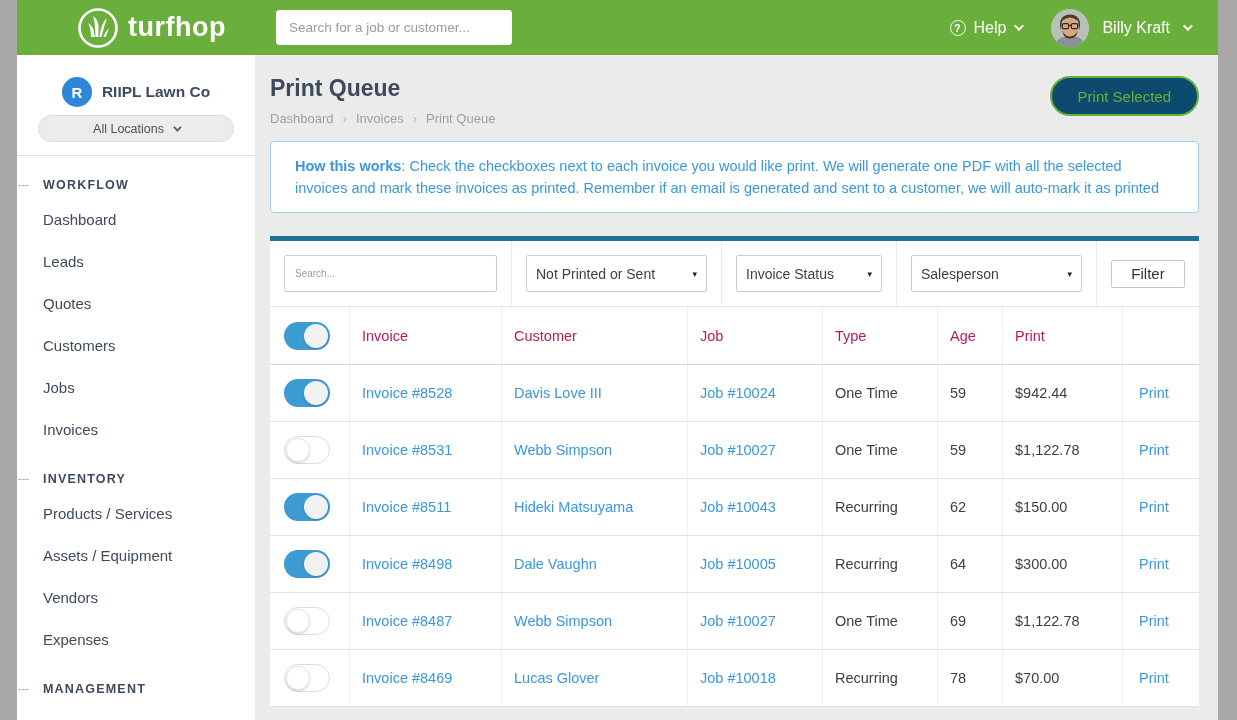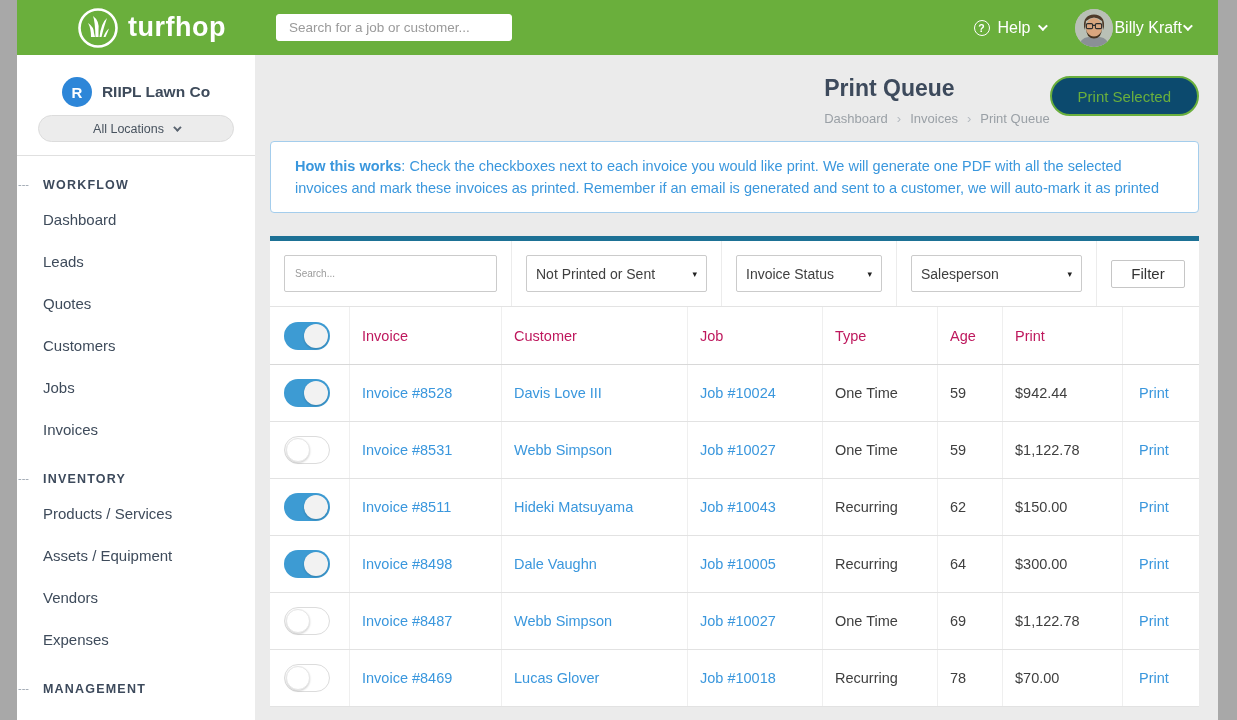--- a/index.html
+++ b/index.html
@@ -11,26 +11,26 @@
   .edge-left { left:0; width:17px; }
   .edge-right { right:0; width:19px; }
 
   .app { position:absolute; left:17px; right:19px; top:0; bottom:0; display:flex; flex-direction:column; }
 
   
   .topbar { height:55px; background:#6aaf3c; display:flex; align-items:center; padding:0 28px 0 60px; flex-shrink:0; }
   .brand { display:flex; align-items:center; gap:9px; width:199px; }
   .brand-name { color:#fff; font-size:27px; font-weight:700; letter-spacing:.5px; }
   .logo-icon { display:flex; }
-  .topbar-search { width:236px; height:27px; border:1px solid #fff; border-radius:3px; padding:0 12px; font-size:13.5px; color:#555; outline:none; }
+  .topbar-search { width:236px; height:35px; border:1px solid #fff; border-radius:3px; padding:0 12px; font-size:13.5px; color:#555; outline:none; }
   .topbar-search::placeholder { color:#9a9a9a; }
   .topbar-right { margin-left:auto; display:flex; align-items:center; gap:30px; }
   .help { display:flex; align-items:center; gap:8px; color:#fff; font-size:16px; cursor:pointer; }
   .help-icon { width:16px; height:16px; border:1.5px solid #fff; border-radius:50%; font-size:10.5px; display:flex; align-items:center; justify-content:center; font-weight:700; }
-  .user { display:flex; align-items:center; gap:1px; color:#fff; font-size:16px; cursor:pointer; }
+  .user { display:flex; align-items:center; gap:13px; color:#fff; font-size:16px; cursor:pointer; }
   .avatar { width:38px; height:38px; border-radius:50%; overflow:hidden; display:block; background:#b9c0b6; }
   .chev { width:7px; height:7px; border-right:2px solid; border-bottom:2px solid; transform:rotate(45deg) translateY(-2px); display:inline-block; }
   .chev-white { border-color:#fff; }
   .chev-dark { border-color:#5a6470; width:6px; height:6px; }
 
   
   .body { flex:1; display:flex; min-height:0; }
 
   
   .sidebar { width:238px; background:#fff; flex-shrink:0; overflow:hidden; }
@@ -38,21 +38,21 @@
   .company-logo { width:30px; height:30px; border-radius:50%; background:#2d86d8; color:#fff; font-size:15px; font-weight:700; display:flex; align-items:center; justify-content:center; }
   .company-name { color:#3e4b5b; font-size:15.5px; font-weight:600; }
   .locations-pill { margin:8px auto 0; width:196px; height:27px; border-radius:14px; background:#ececec; border:1px solid #dcdcdc; display:flex; align-items:center; justify-content:center; gap:9px; color:#47525e; font-size:12.5px; font-family:inherit; cursor:pointer; }
   .sidebar-divider { border-top:1px solid #e0e0e0; margin-top:13px; }
   .nav-section { position:relative; padding:22px 0 6px 26px; color:#3d4a5c; font-size:12.5px; font-weight:700; letter-spacing:1.2px; }
   .dashes { position:absolute; left:1px; color:#9aa3ae; font-size:11px; letter-spacing:0; font-weight:400; }
   .nav-item { height:42px; display:flex; align-items:center; padding-left:26px; color:#3e4b5b; font-size:15px; cursor:pointer; }
 
   
   .main { flex:1; min-width:0; padding:12px 19px 0 15px; background:#ebebeb; overflow:hidden; }
-  .page-head { display:flex; justify-content:flex-end; align-items:flex-start; }
+  .page-head { display:flex; justify-content:space-between; align-items:flex-start; }
   .page-title { color:#3d4a5c; font-size:23px; font-weight:700; margin:8px 0 9px; }
   .breadcrumb { display:flex; align-items:center; gap:9px; font-size:13px; color:#9aa0a6; }
   .crumb-sep { color:#b4bac0; font-size:13px; }
   .print-selected { margin-top:9px; height:40px; padding:0 26px; border:2px solid #6aaf3d; border-radius:20px; background:#0c4a6e; color:#6aaf3d; font-size:15px; font-family:inherit; cursor:pointer; }
 
   .info-box { margin-top:15px; background:#fff; border:1px solid #a4cdec; border-radius:4px; padding:13px 24px; color:#3a97dd; font-size:14.5px; line-height:22px; }
   .info-box b { font-weight:700; }
 
   .panel { margin-top:23px; background:#fff; border-top:5px solid #1d7195; }
 

